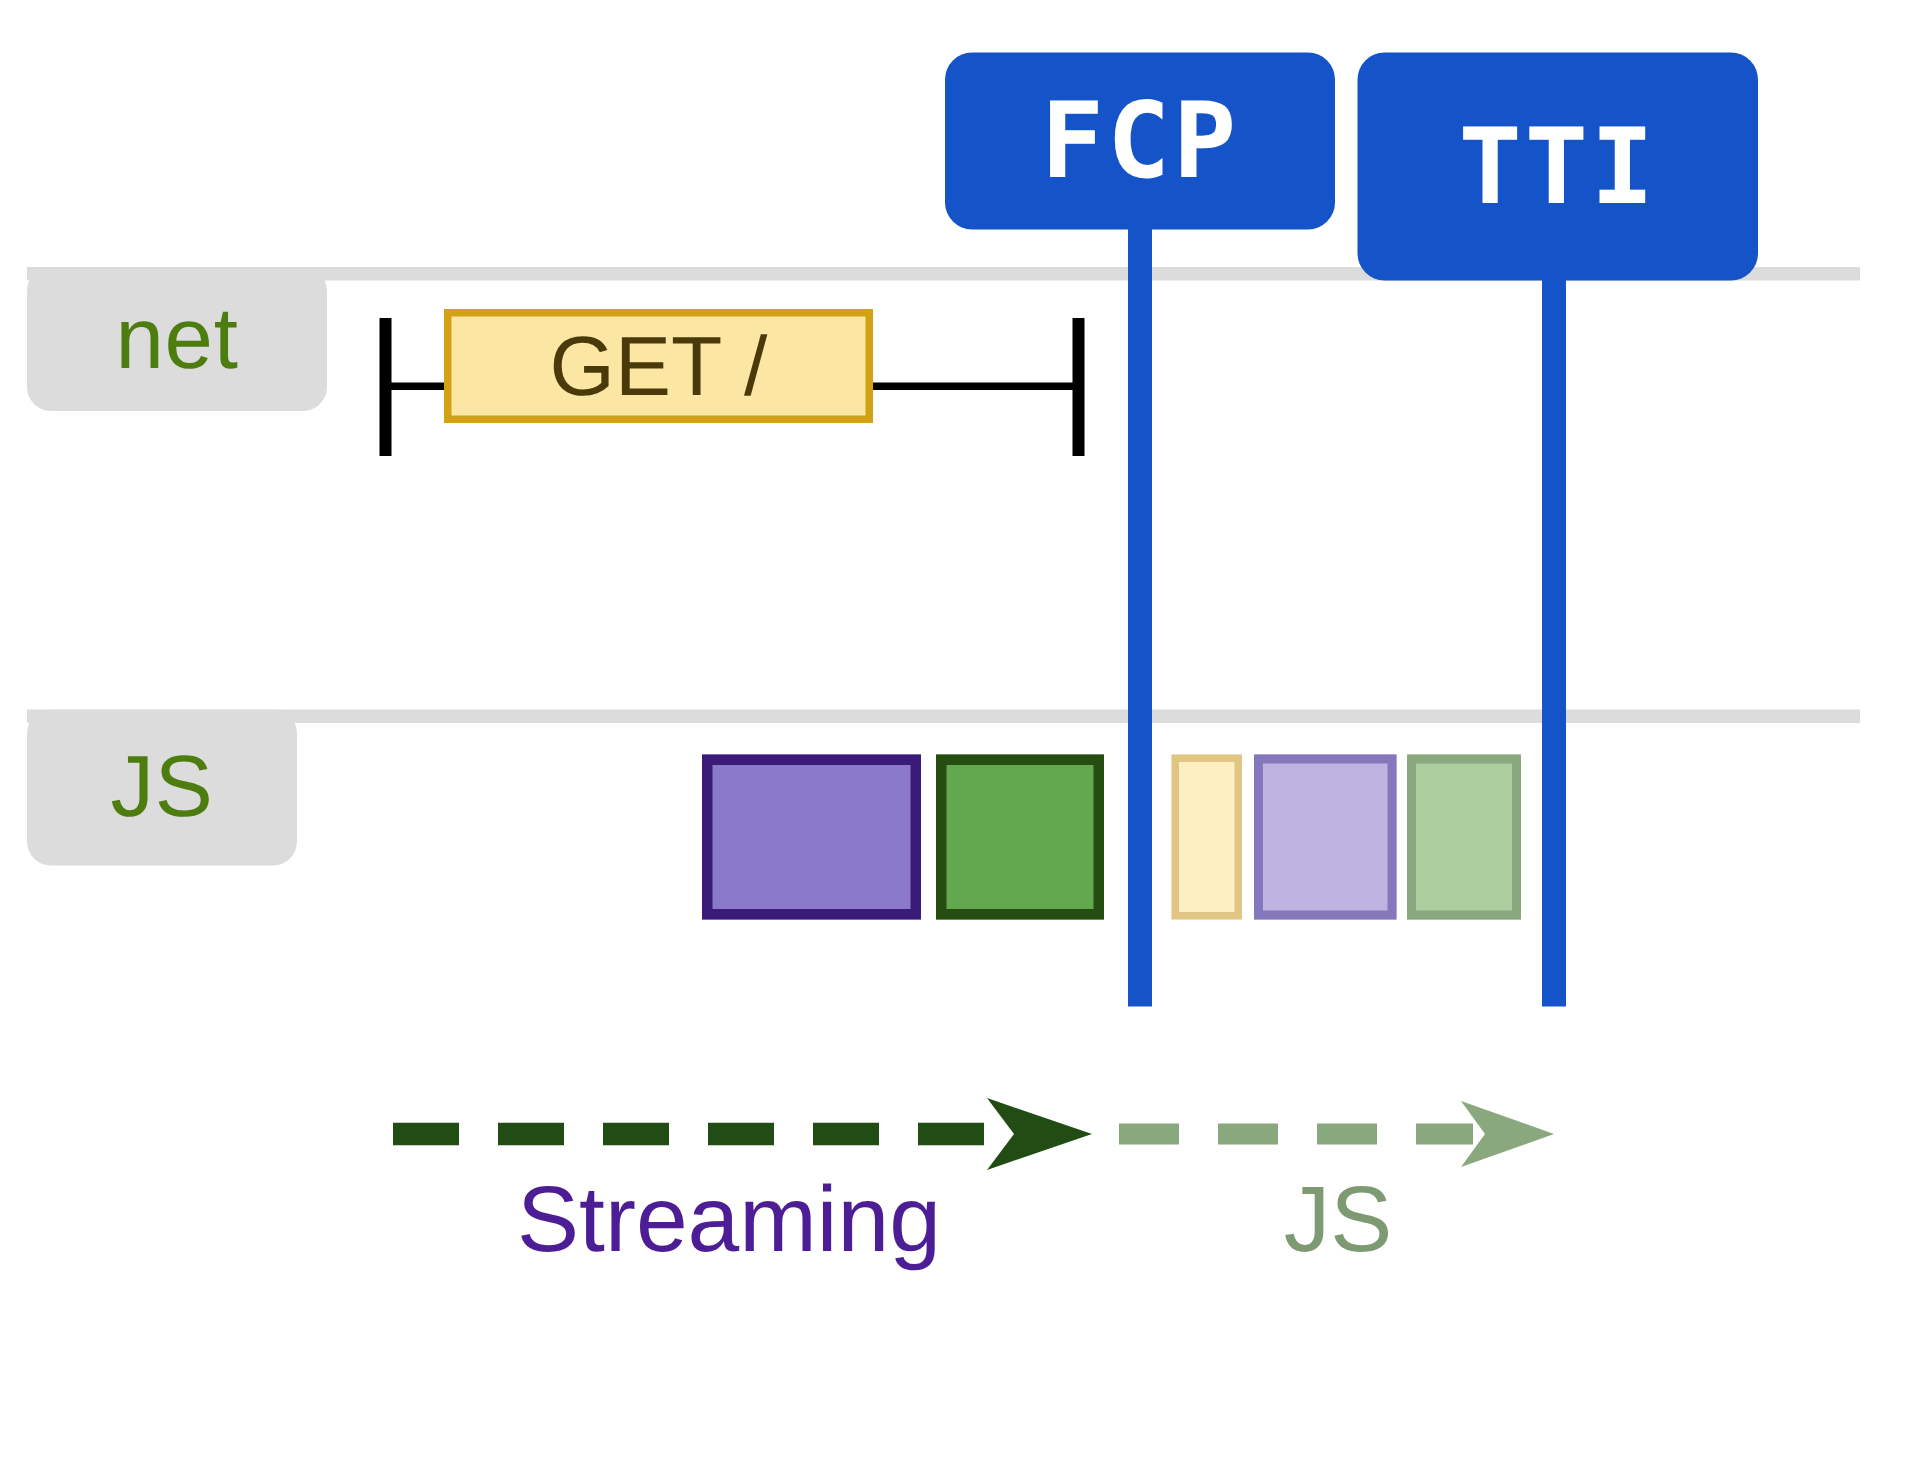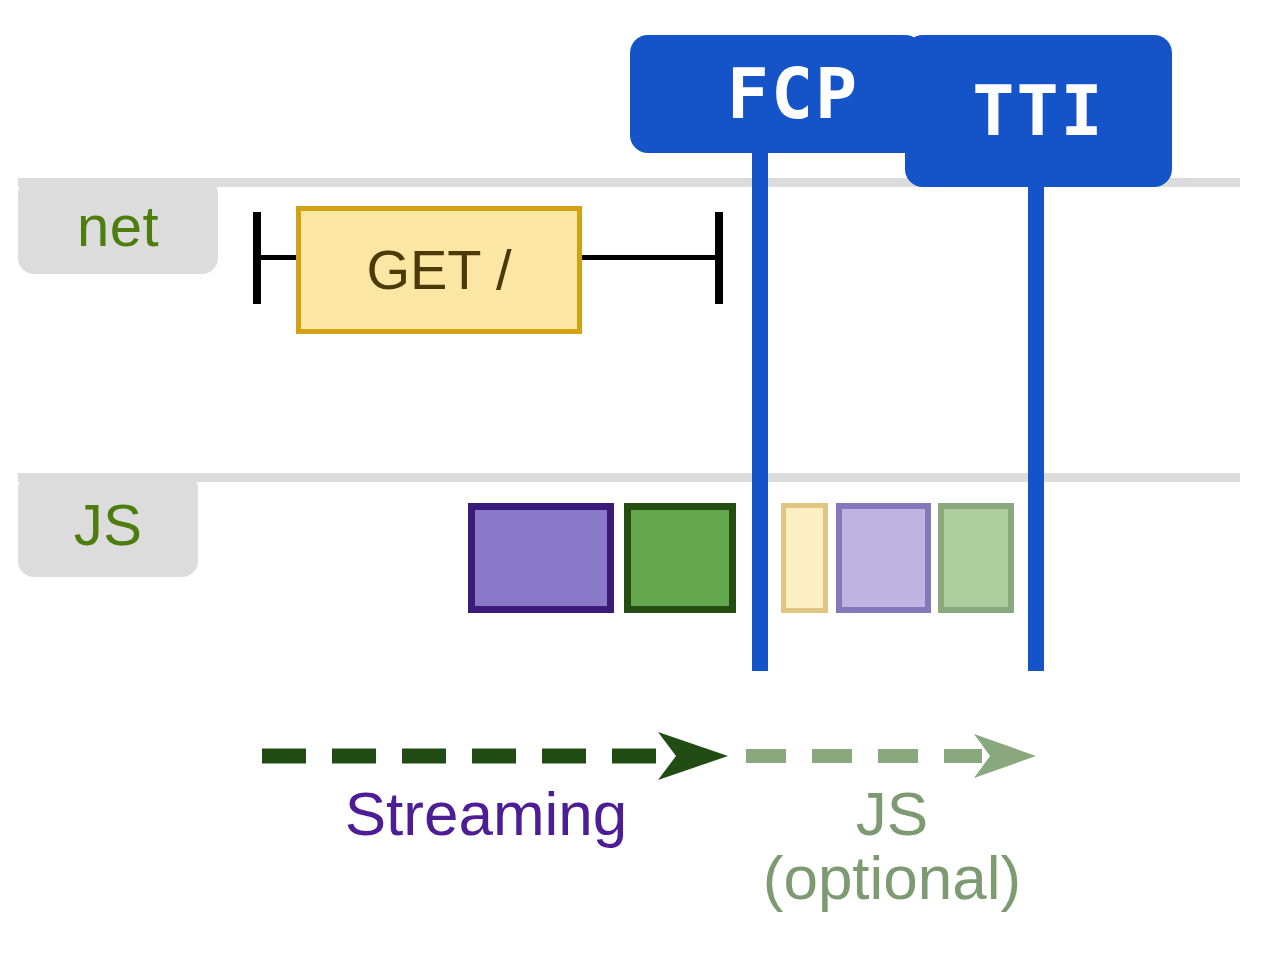--- a/index.html
+++ b/index.html
@@ -54,21 +54,21 @@
     align-items: center;
     justify-content: center;
     color: #ffffff;
     font-family: "DejaVu Sans Mono", "Liberation Mono", monospace;
     font-size: 70px;
     font-weight: 700;
     letter-spacing: 2px;
     line-height: 1;
     user-select: none;
   }
-  #marker-badge-fcp { left: 630px; top: 35px; width: 260px; height: 118px; background: #1453c8; padding-left: 33px; }
+  #marker-badge-fcp { left: 630px; top: 35px; width: 260px; height: 118px; background: #1453c8; }
   #marker-badge-tti { left: 905px; top: 35px; width: 267px; height: 152px; background: #1453c8; }
 
   .marker-line {
     position: absolute;
     width: 16px;
     background: #1453c8;
   }
   #marker-line-fcp { left: 752px; top: 140px; height: 531px; }
   #marker-line-tti { left: 1028px; top: 140px; height: 531px; }
 
@@ -88,21 +88,21 @@
     top: 255px;
     width: 464px;
     height: 5px;
     background: #000000;
   }
   #net-request-box {
     position: absolute;
     left: 296px;
     top: 206px;
     width: 286px;
-    height: 128px;
+    height: 76px;
     background: #fce6a4;
     border: 5px solid #d3a114;
     box-sizing: border-box;
     display: flex;
     align-items: center;
     justify-content: center;
     color: #4a3a0a;
     font-size: 56px;
     font-weight: 400;
     line-height: 1;
@@ -187,16 +187,15 @@
       <path d="M 232 4 L 294 26 L 232 48 L 248 26 Z" fill="#8aa87e"></path>
     </svg>
   </div>
 
   <div class="phase-caption" id="phase-caption-streaming">
     <span class="caption-line">Streaming</span>
   </div>
 
   <div class="phase-caption" id="phase-caption-js">
     <span class="caption-line">JS</span>
-    <span class="caption-line">(optional)</span>
   </div>
 
 </div>
 
 </body></html>

